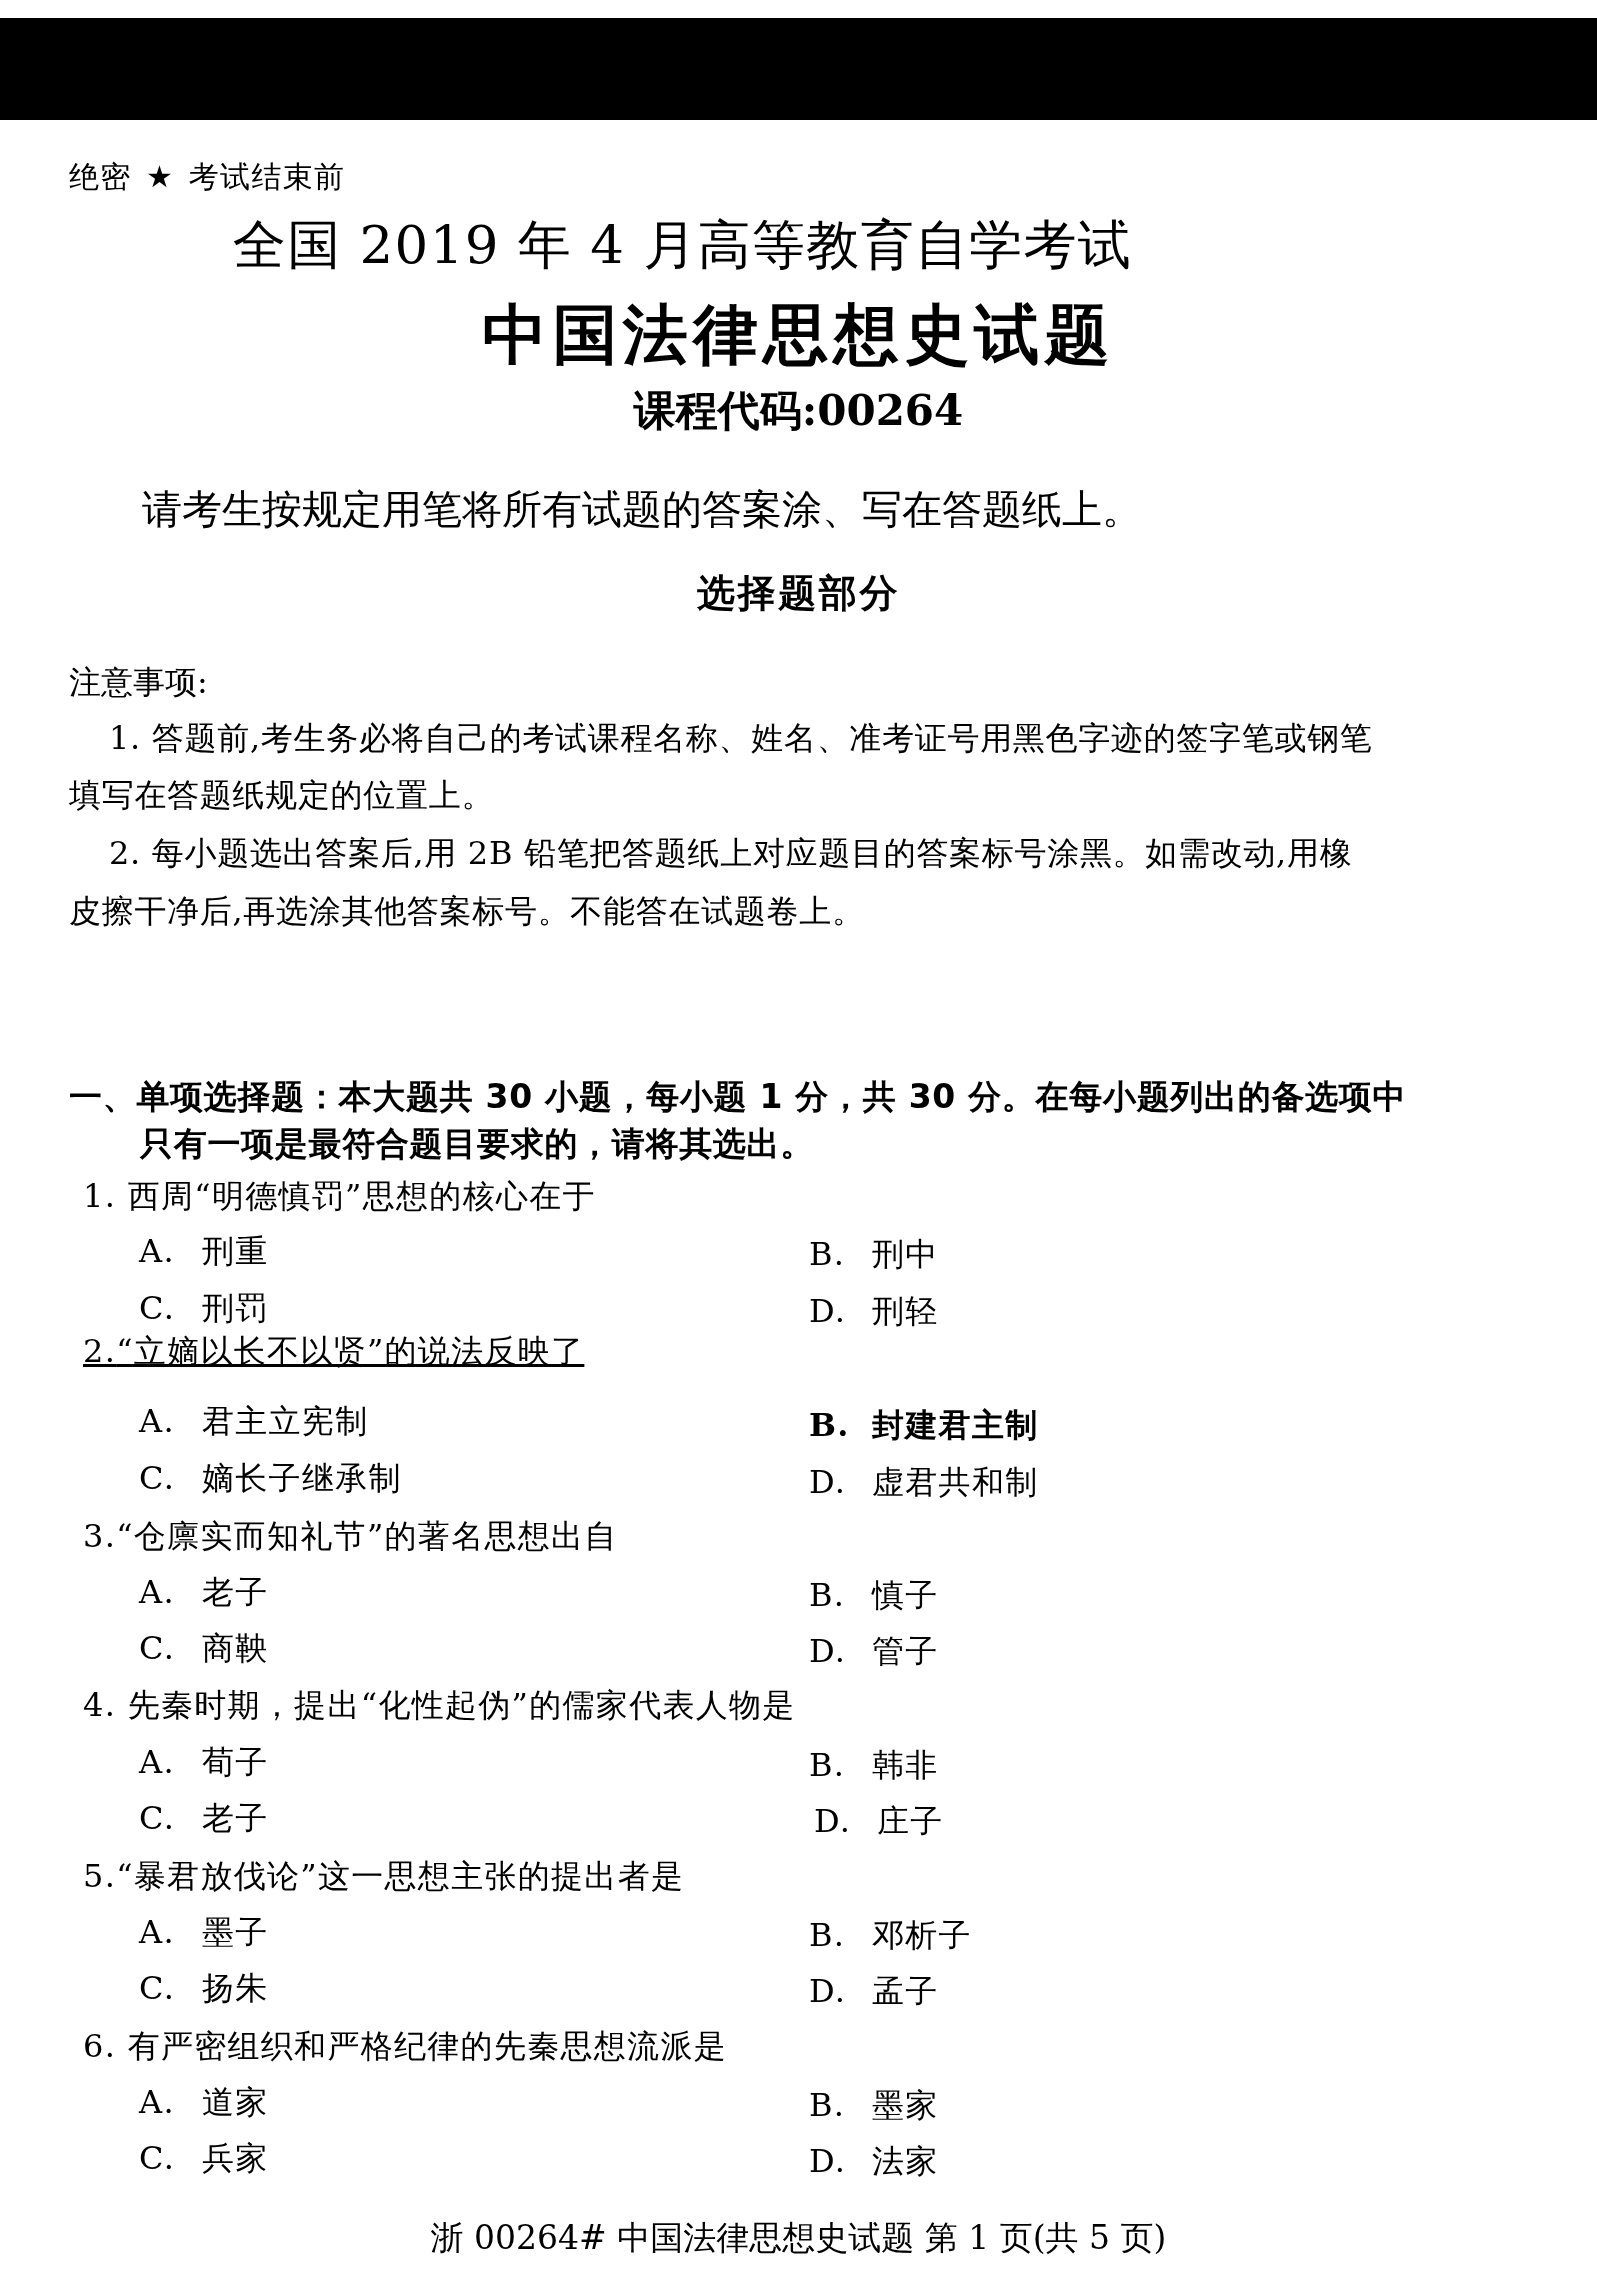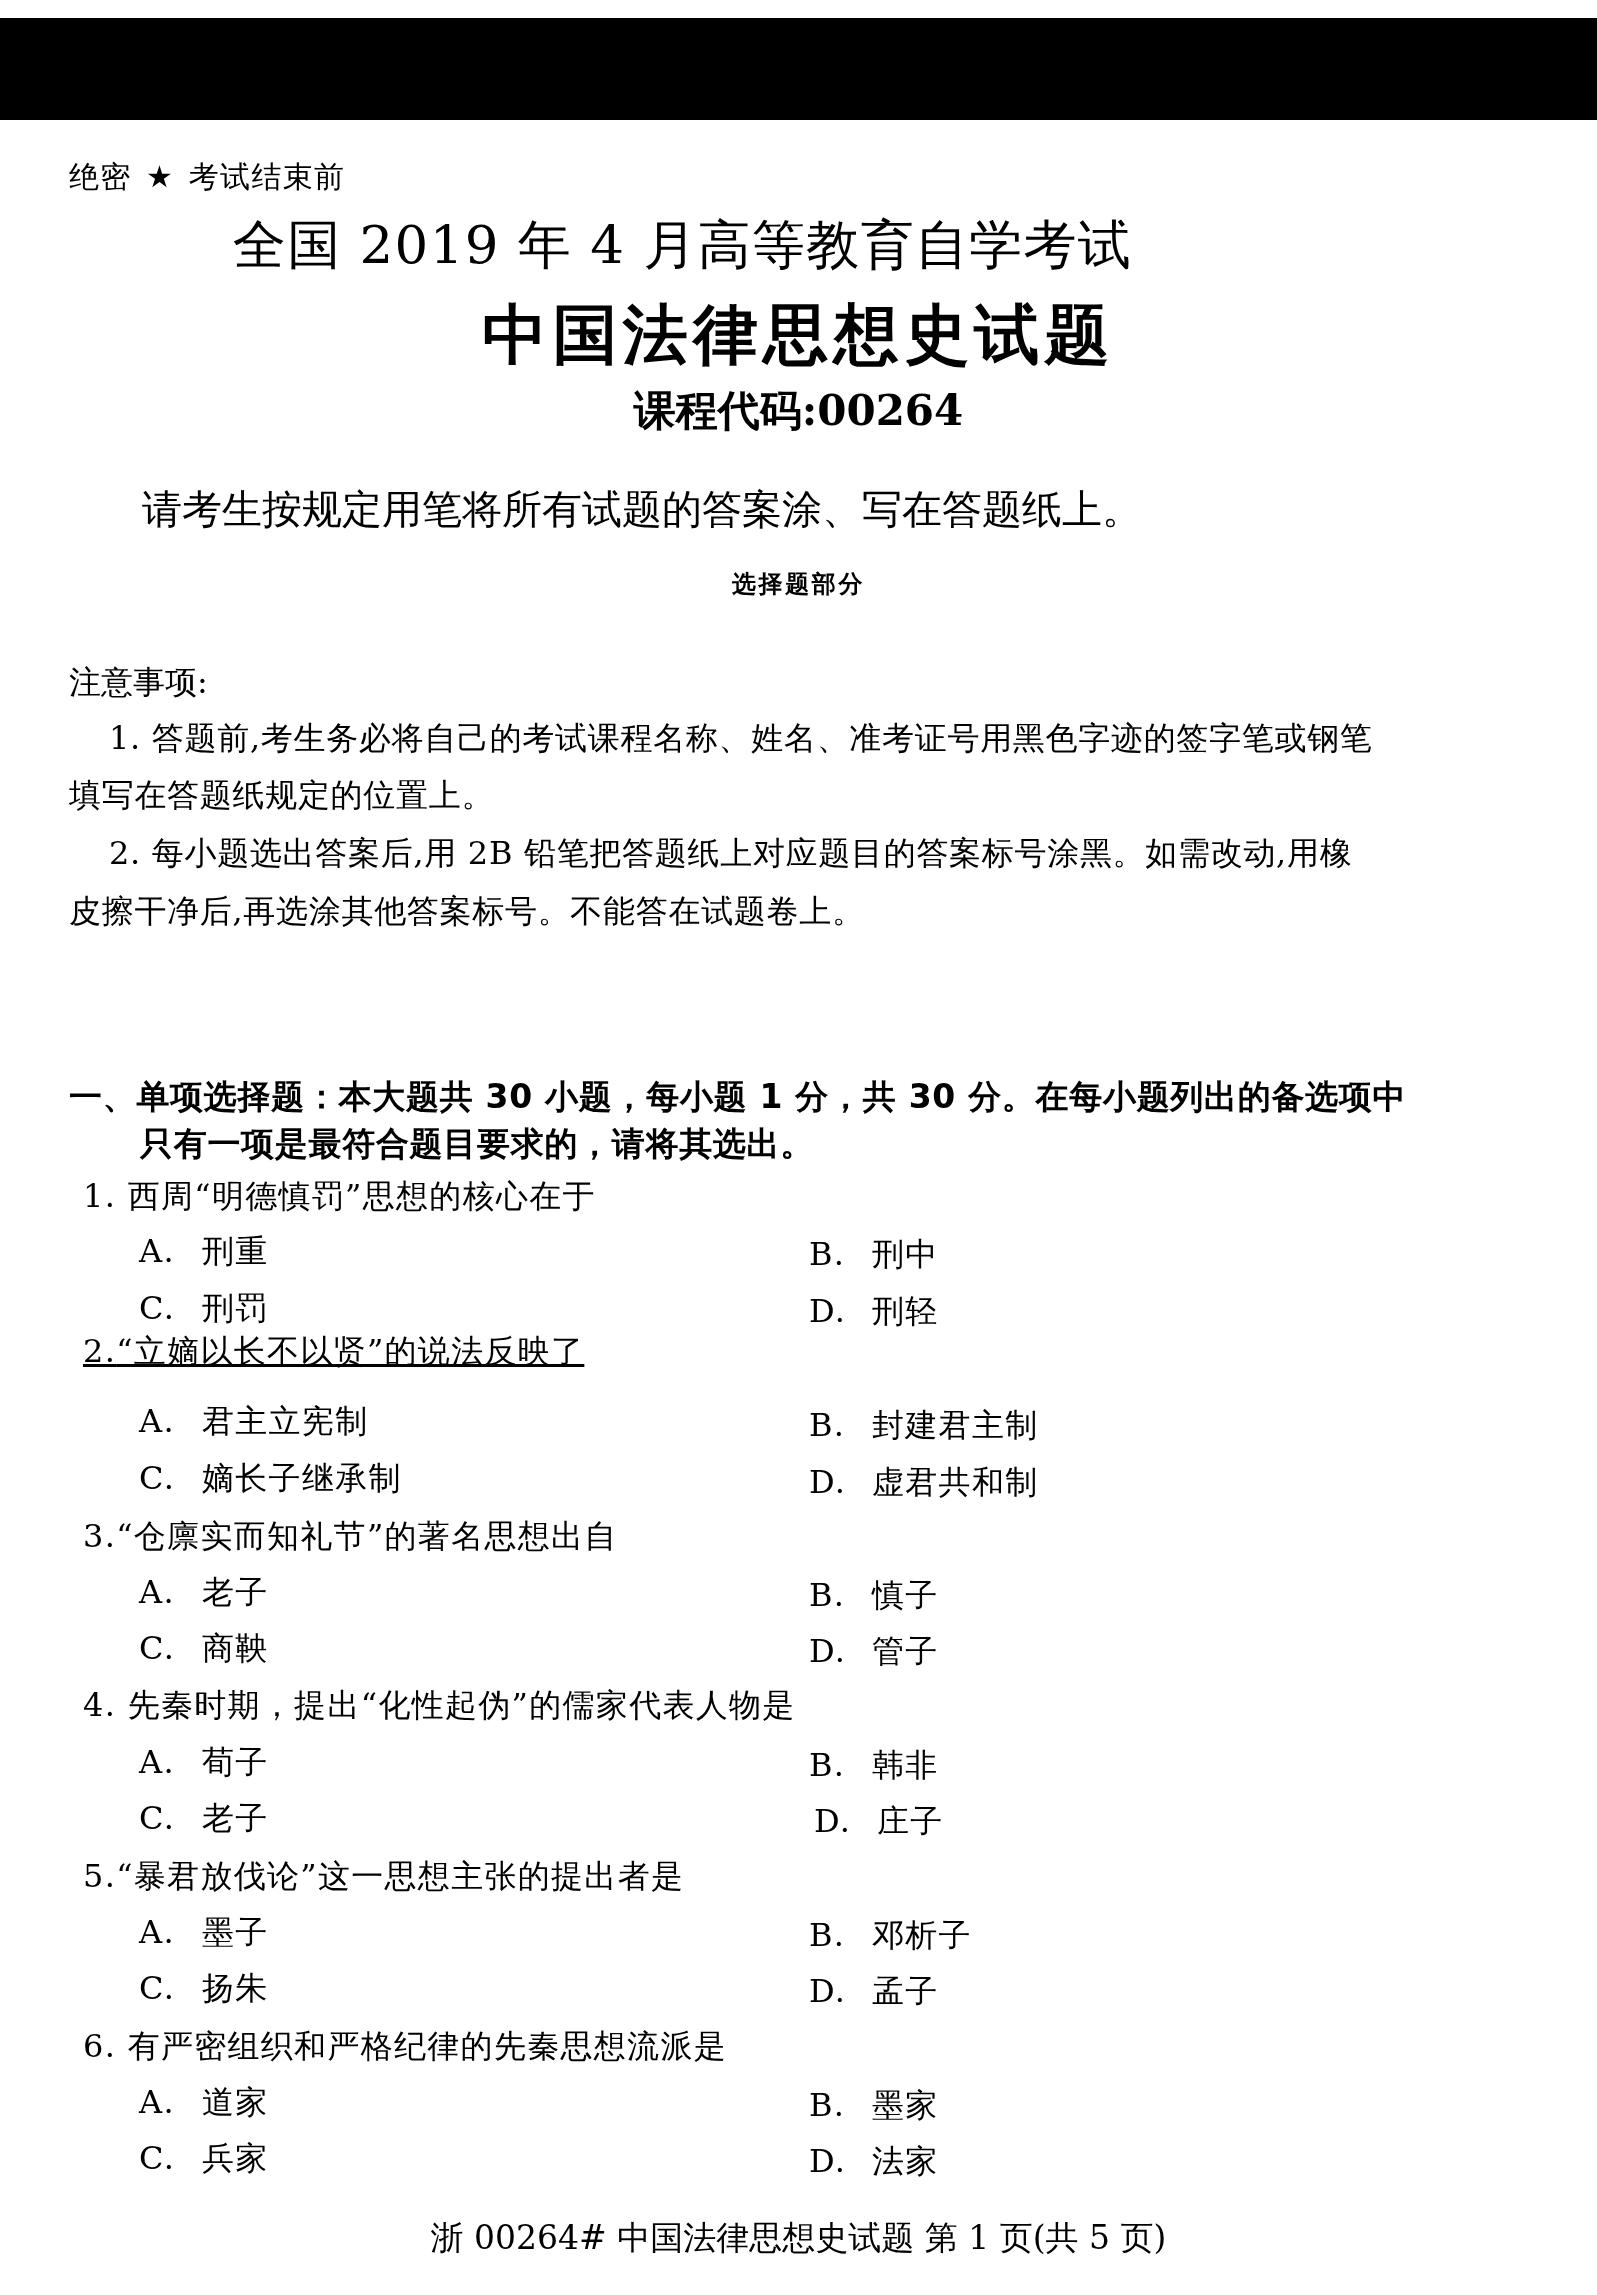--- a/index.html
+++ b/index.html
@@ -51,21 +51,21 @@
       font-size: 42px;
       font-weight: bold;
     }
     .instruction {
       left: 142px; top: 482px;
       font-size: 40px;
     }
     .section-heading {
       left: 0; width: 1597px; text-align: center;
       top: 568px;
-      font-size: 24px;
+      font-size: 38px;
       font-weight: bold;
       font-family: "DejaVu Sans", "Liberation Sans", sans-serif;
       letter-spacing: 2.6px;
     }
     .notes-label {
       left: 69px; top: 661px;
       font-size: 32px;
     }
     .note-line {
       font-size: 32px;
@@ -125,21 +125,21 @@
 </div>
 <div class="abs option" style="left:139px; top:1230px;"><span class="opt-letter">A.</span><span>刑重</span></div>
 <div class="abs option" style="left:809px; top:1233px;"><span class="opt-letter">B.</span><span>刑中</span></div>
 <div class="abs option" style="left:139px; top:1287px;"><span class="opt-letter">C.</span><span>刑罚</span></div>
 <div class="abs option" style="left:809px; top:1290px;"><span class="opt-letter">D.</span><span>刑轻</span></div>
 
 <div class="abs question" style="left:83px; top:1330px;text-decoration:underline;">
   <span>2.</span><span>“立嫡以长不以贤”的说法反映了</span>
 </div>
 <div class="abs option" style="left:139px; top:1400px;"><span class="opt-letter">A.</span><span>君主立宪制</span></div>
-<div class="abs option" style="left:809px; top:1404px;"><span class="opt-letter">B.</span><span>封建君主制</span></div>
+<div class="abs option" style="left:809px; top:1404px;font-weight:bold;"><span class="opt-letter">B.</span><span>封建君主制</span></div>
 <div class="abs option" style="left:139px; top:1457px;"><span class="opt-letter">C.</span><span>嫡长子继承制</span></div>
 <div class="abs option" style="left:809px; top:1461px;"><span class="opt-letter">D.</span><span>虚君共和制</span></div>
 
 <div class="abs question" style="left:83px; top:1515px;">
   <span>3.</span><span>“仓廪实而知礼节”的著名思想出自</span>
 </div>
 <div class="abs option" style="left:139px; top:1571px;"><span class="opt-letter">A.</span><span>老子</span></div>
 <div class="abs option" style="left:809px; top:1574px;"><span class="opt-letter">B.</span><span>慎子</span></div>
 <div class="abs option" style="left:139px; top:1627px;"><span class="opt-letter">C.</span><span>商鞅</span></div>
 <div class="abs option" style="left:809px; top:1630px;"><span class="opt-letter">D.</span><span>管子</span></div>

